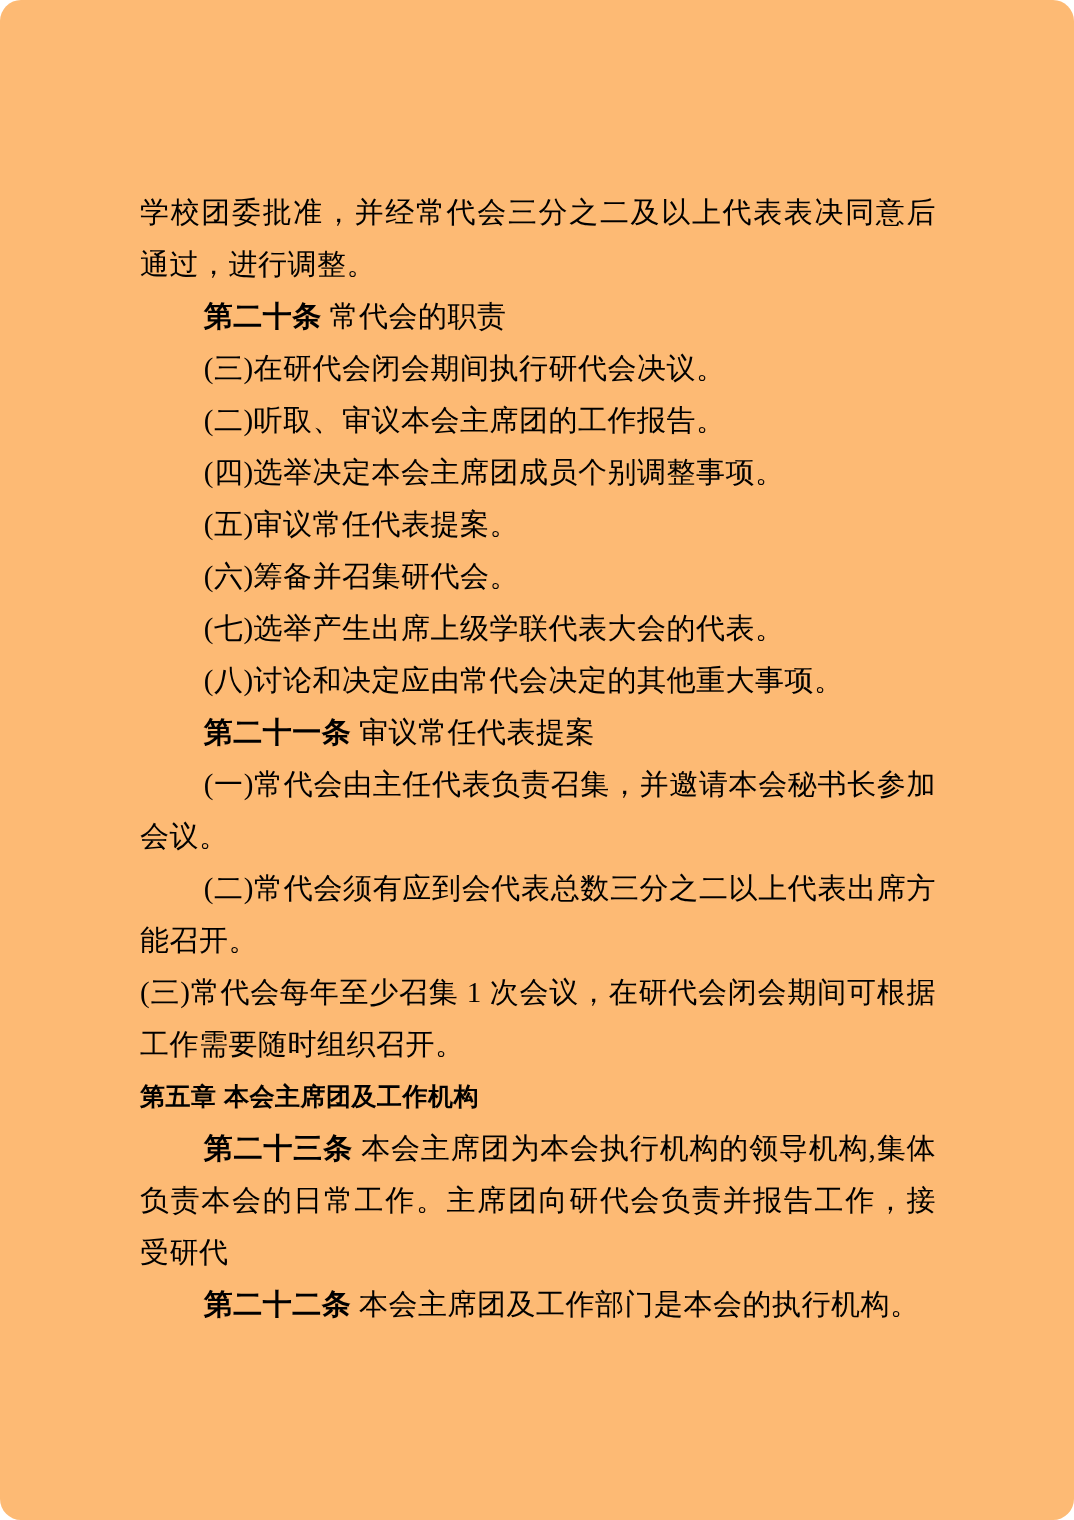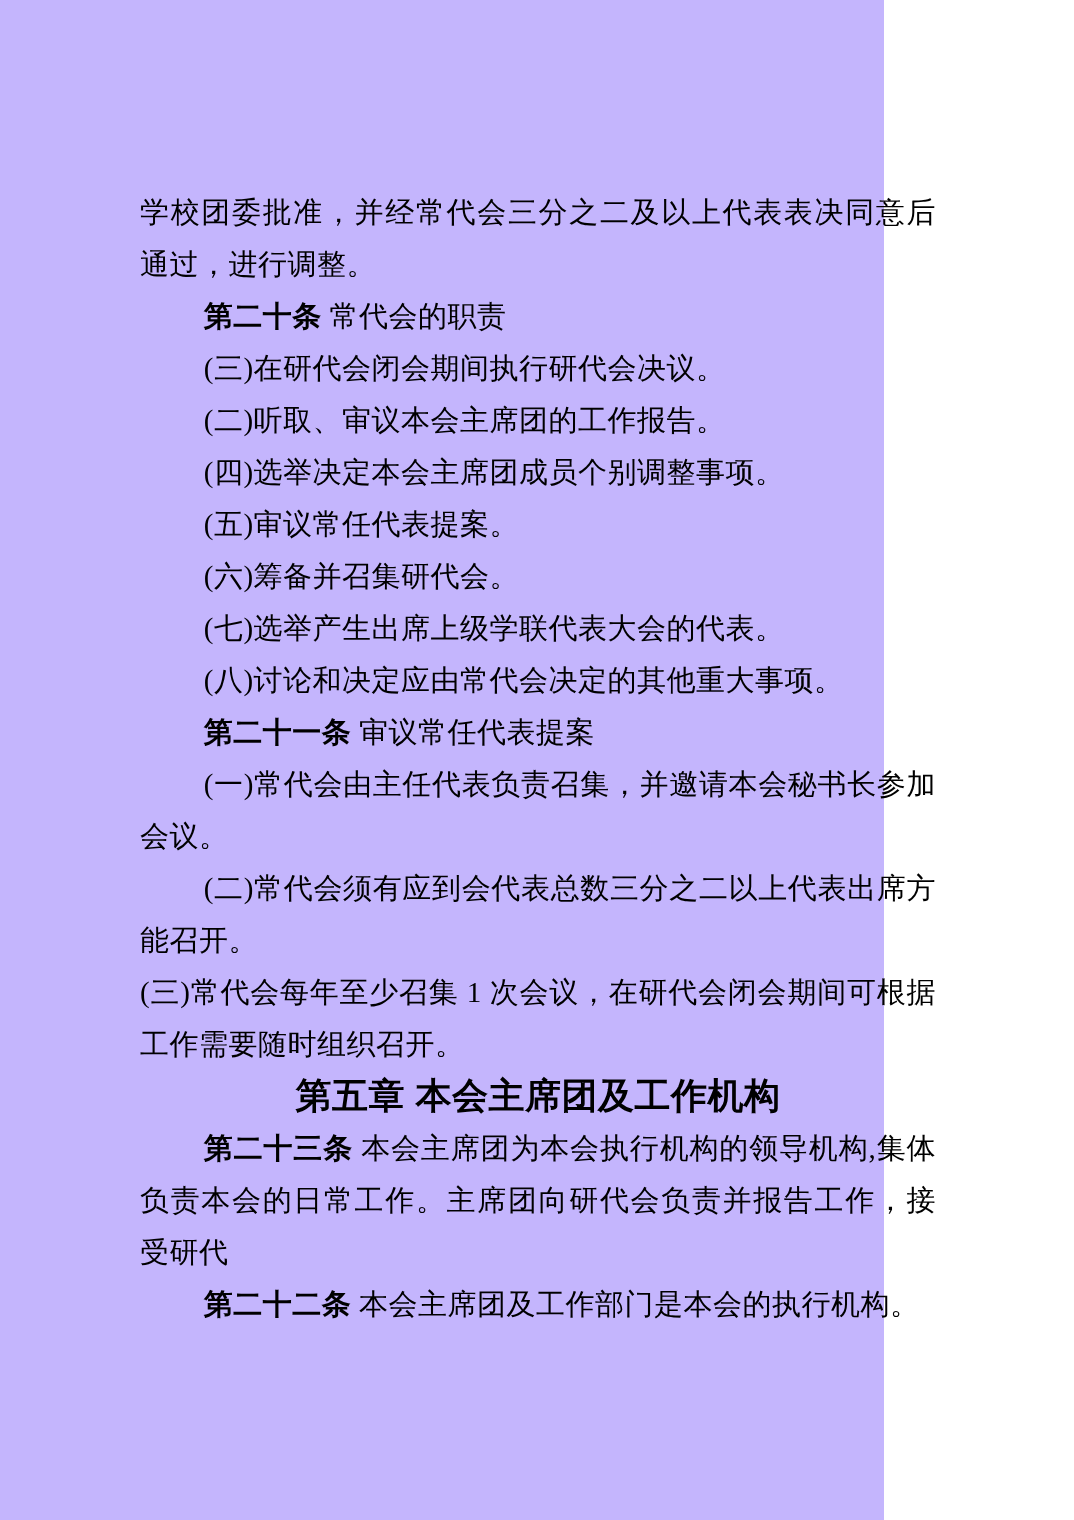--- a/index.html
+++ b/index.html
@@ -8,23 +8,24 @@
     width: 1074px;
     height: 1520px;
     position: relative;
     font-family: "Liberation Serif", serif;
     color: #000000;
     overflow: hidden;
   }
   .page {
     position: absolute;
     left: 0; top: 0;
-    width: 884px;
+    width: 1074px;
     height: 1520px;
-    background: #c4b5fd;
+    background: #fdba74;
+    border-radius: 21px;
   }
   .content {
     position: absolute;
     left: 140px;
     top: 186px;
     width: 796px;
   }
   .para {
     font-size: 29px;
     line-height: 52px;
@@ -32,23 +33,23 @@
     letter-spacing: 0.5px;
   }
   .para.indent {
     text-indent: 2.2em;
   }
   .para .lead {
     font-weight: bold;
   }
   .para.chapter {
     font-weight: bold;
-    text-align: center;
+    text-align: left;
     text-indent: 0;
-    font-size: 36px;
+    font-size: 25px;
     font-family: "Liberation Sans", sans-serif;
   }
 </style>
 </head>
 <body>
 
 <div class="page">
   <div class="content">
       <p class="para"><span>学校团委批准，并经常代会三分之二及以上代表表决同意后通过，进行调整。</span></p>
       <p class="para indent"><span class="lead">第二十条</span><span> 常代会的职责</span></p>

